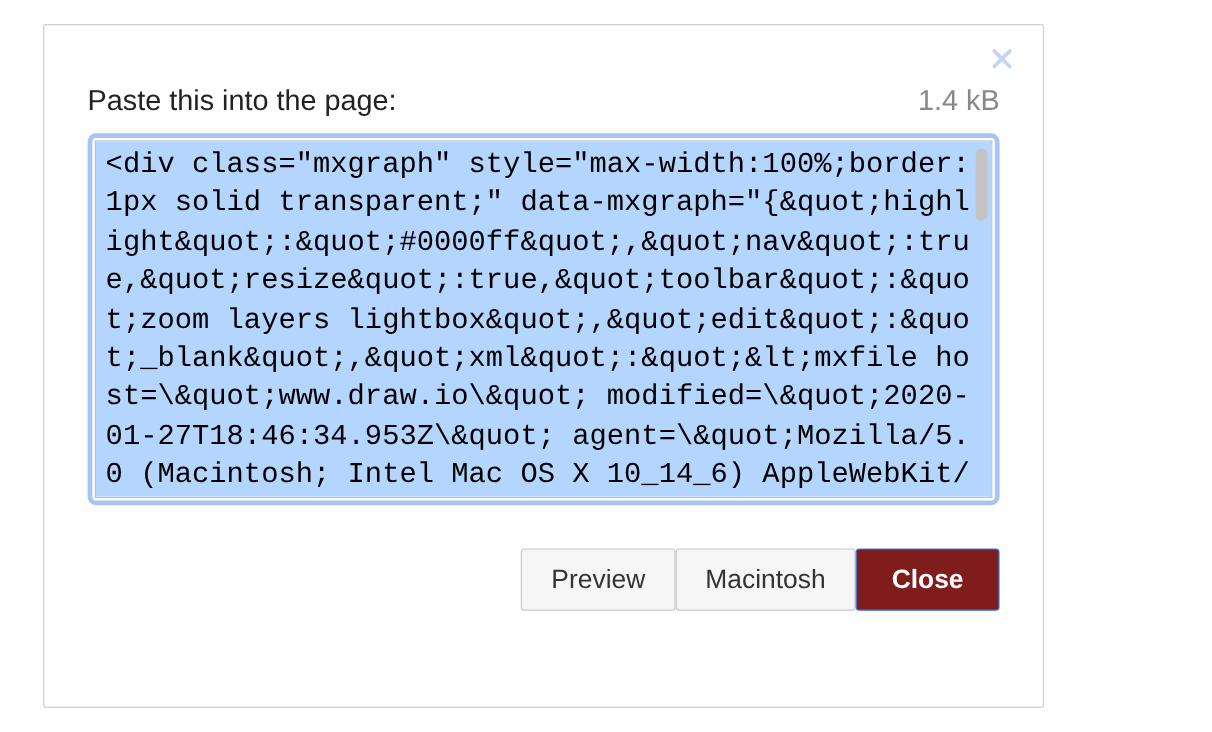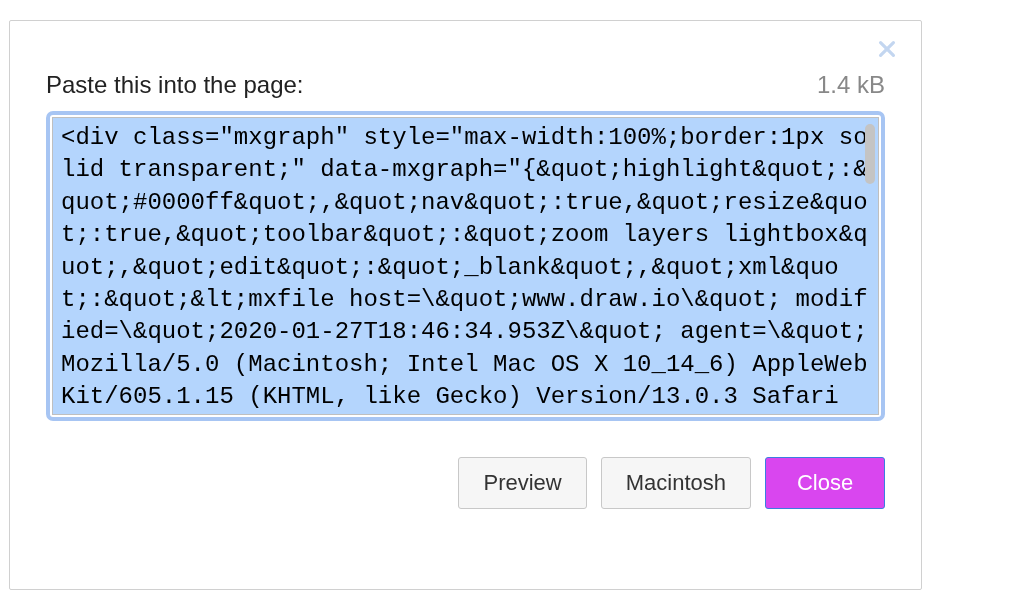--- a/index.html
+++ b/index.html
@@ -9,23 +9,23 @@
     }
     body {
       font-family: -apple-system, BlinkMacSystemFont, "Segoe UI", Helvetica, Arial, sans-serif;
       background: #ffffff;
       width: 1010px;
       height: 610px;
       position: relative;
     }
     .dialog {
       position: absolute;
-      left: 9px;
+      left: 36px;
       top: 20px;
-      width: 913px;
+      width: 834px;
       height: 570px;
       border: 1px solid #d0d0d0;
       border-radius: 2px;
       background: #ffffff;
       padding: 28px 36px 28px 36px;
     }
     .close-icon {
       position: absolute;
       top: 16px;
       right: 22px;
@@ -93,40 +93,39 @@
       top: 6px;
       right: 3px;
       width: 10px;
       height: 60px;
       background: #c4c4c4;
       border-radius: 5px;
     }
     .button-row {
       display: flex;
       justify-content: flex-end;
-      gap: 14px;
       margin-top: 36px;
     }
     .btn {
       font-size: 22px;
       font-weight: 400;
       padding: 12px 24px;
       border-radius: 3px;
       cursor: pointer;
       border: 1px solid #c8c8c8;
       background: #f6f6f6;
       color: #333;
       min-width: 110px;
       text-align: center;
     }
     .btn-primary {
-      background: #d946ef;
+      background: #7f1d1d;
       border: 1px solid #3a7ee0;
       color: #ffffff;
-      font-weight: 400;
+      font-weight: 700;
       min-width: 120px;
     }
   </style>
 </head>
 <body>
 
 <div class="dialog">
 
   <div class="close-icon">
     <svg viewBox="0 0 24 24">

